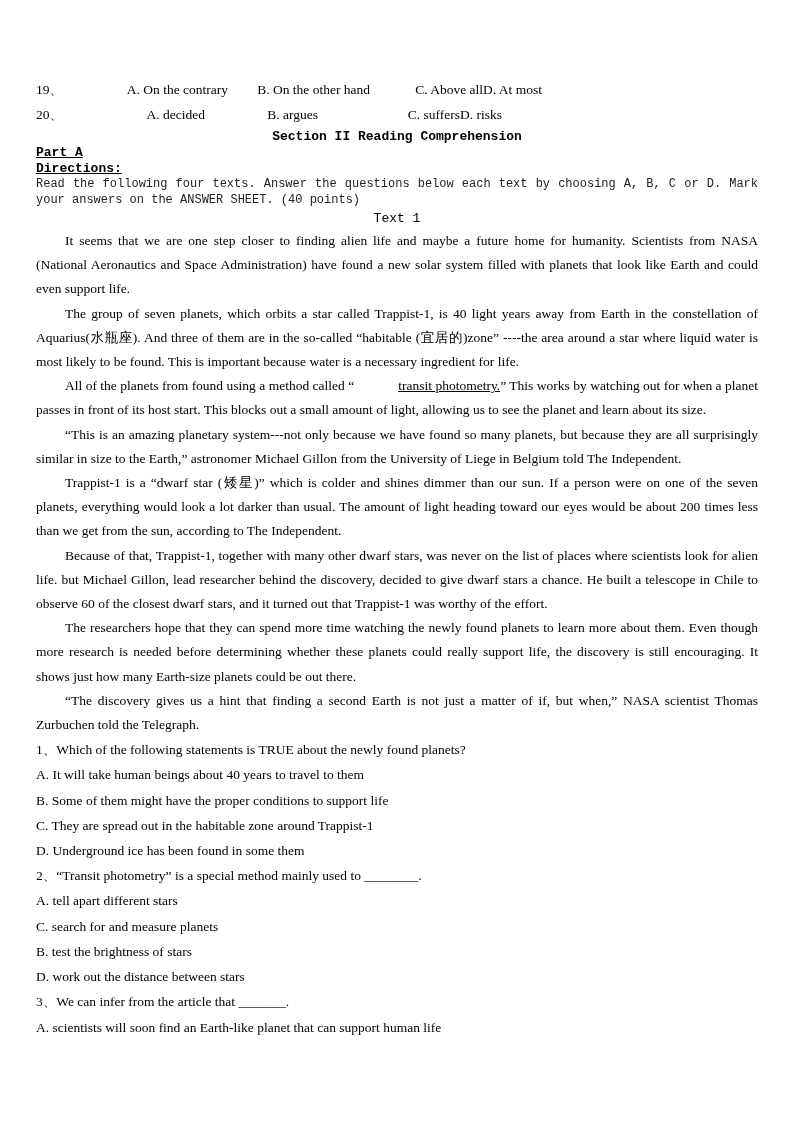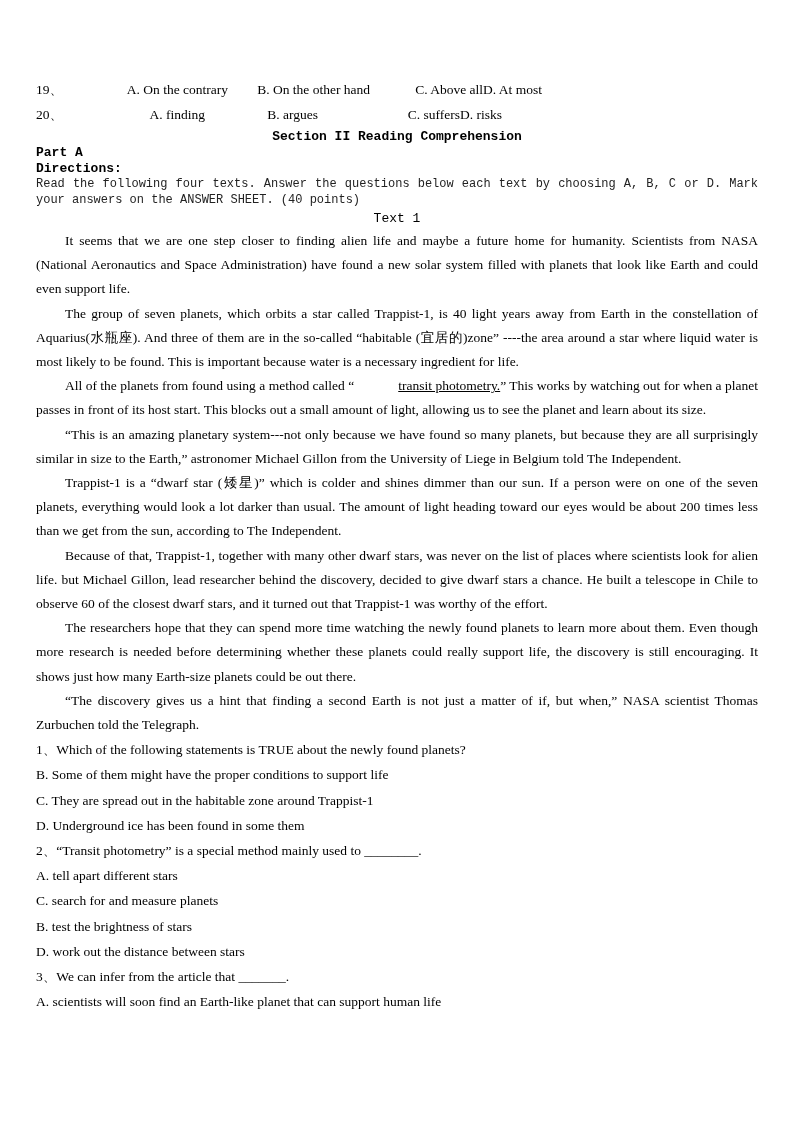--- a/index.html
+++ b/index.html
@@ -13,21 +13,21 @@
   .cloze-line .num{display:inline-block;}
   .cloze-line .opt{display:inline-block;text-align:right;}
   #cl19 .o0{width:165px;} #cl19 .o1{width:142px;} #cl19 .o2{width:113px;}
   #cl20 .num{width:59px;} #cl20 .o0{width:110px;} #cl20 .o1{width:113px;} #cl20 .o2{width:142px;}
   
   .section-heading{
     font-family:"Liberation Mono",monospace;font-weight:bold;font-size:13px;
     text-align:center;margin:1px 0 0 0;line-height:17px;
   }
   .part-label,.directions-label{
-    font-family:"Liberation Mono",monospace;font-weight:bold;font-size:13px;line-height:16px;
+    font-family:"Liberation Mono",monospace;font-weight:bold;font-size:13px;line-height:16px;text-decoration:underline;
   }
   .directions-text{
     font-family:"Liberation Mono",monospace;font-size:12px;line-height:15.5px;
     margin:0;text-align:justify;color:#222;
   }
   .text-title{
     font-family:"Liberation Mono",monospace;font-weight:normal;font-size:13px;
     text-align:center;margin:2px 0 1px 0;line-height:18px;
   }
   
@@ -41,40 +41,41 @@
 </style>
 </head>
 <body>
 
 <div class="page">
 
   <div class="cloze-line" id="cl19">
     <span class="num">19、</span><span class="opt o0">A. On the contrary</span><span class="opt o1">B. On the other hand</span><span class="opt o2">C. Above all</span><span class="opt o3">D. At most</span>
   </div>
   <div class="cloze-line" id="cl20">
-    <span class="num">20、</span><span class="opt o0">A. finding</span><span class="opt o1">B. argues</span><span class="opt o2">C. suffers</span><span class="opt o3">D. risks</span>
+    <span class="num">20、</span><span class="opt o0">A. decided</span><span class="opt o1">B. argues</span><span class="opt o2">C. suffers</span><span class="opt o3">D. risks</span>
   </div>
 
   <h2 class="section-heading">Section II Reading Comprehension</h2>
   <div class="part-label">Part A</div>
   <div class="directions-label">Directions:</div>
   <p class="directions-text">Read the following four texts. Answer the questions below each text by choosing A, B, C or D. Mark your answers on the ANSWER SHEET. (40 points)</p>
   <h3 class="text-title">Text 1</h3>
 
   <p class="para"><span>It seems that we are one step closer to finding alien life and maybe a future home for humanity. Scientists from NASA (National Aeronautics and Space Administration) have found a new solar system filled with planets that look like Earth and could even support life.</span><span class="ul"></span><span></span></p>
   <p class="para"><span>The group of seven planets, which orbits a star called Trappist-1, is 40 light years away from Earth in the constellation of Aquarius(水瓶座). And three of them are in the so-called “habitable (宜居的)zone” ----the area around a star where liquid water is most likely to be found. This is important because water is a necessary ingredient for life.</span><span class="ul"></span><span></span></p>
   <p class="para"><span>All of the planets from found using a method called “</span><span class="ul">transit photometry.</span><span>” This works by watching out for when a planet passes in front of its host start. This blocks out a small amount of light, allowing us to see the planet and learn about its size.</span></p>
   <p class="para"><span>“This is an amazing planetary system---not only because we have found so many planets, but because they are all surprisingly similar in size to the Earth,” astronomer Michael Gillon from the University of Liege in Belgium told The Independent.</span><span class="ul"></span><span></span></p>
   <p class="para"><span>Trappist-1 is a “dwarf star (矮星)” which is colder and shines dimmer than our sun. If a person were on one of the seven planets, everything would look a lot darker than usual. The amount of light heading toward our eyes would be about 200 times less than we get from the sun, according to The Independent.</span><span class="ul"></span><span></span></p>
   <p class="para"><span>Because of that, Trappist-1, together with many other dwarf stars, was never on the list of places where scientists look for alien life. but Michael Gillon, lead researcher behind the discovery, decided to give dwarf stars a chance. He built a telescope in Chile to observe 60 of the closest dwarf stars, and it turned out that Trappist-1 was worthy of the effort.</span><span class="ul"></span><span></span></p>
   <p class="para"><span>The researchers hope that they can spend more time watching the newly found planets to learn more about them. Even though more research is needed before determining whether these planets could really support life, the discovery is still encouraging. It shows just how many Earth-size planets could be out there.</span><span class="ul"></span><span></span></p>
   <p class="para"><span>“The discovery gives us a hint that finding a second Earth is not just a matter of if, but when,” NASA scientist Thomas Zurbuchen told the Telegraph.</span><span class="ul"></span><span></span></p>
 
   <div class="question">
     <div class="q-stem">1、Which of the following statements is TRUE about the newly found planets?</div>
+    <div class="q-opt">A. It will take human beings about 40 years to travel to them</div>
     <div class="q-opt">B. Some of them might have the proper conditions to support life</div>
     <div class="q-opt">C. They are spread out in the habitable zone around Trappist-1</div>
     <div class="q-opt">D. Underground ice has been found in some them</div>
   </div>
   <div class="question">
     <div class="q-stem">2、“Transit photometry” is a special method mainly used to ________.</div>
     <div class="q-opt">A. tell apart different stars</div>
     <div class="q-opt">C. search for and measure planets</div>
     <div class="q-opt">B. test the brightness of stars</div>
     <div class="q-opt">D. work out the distance between stars</div>

